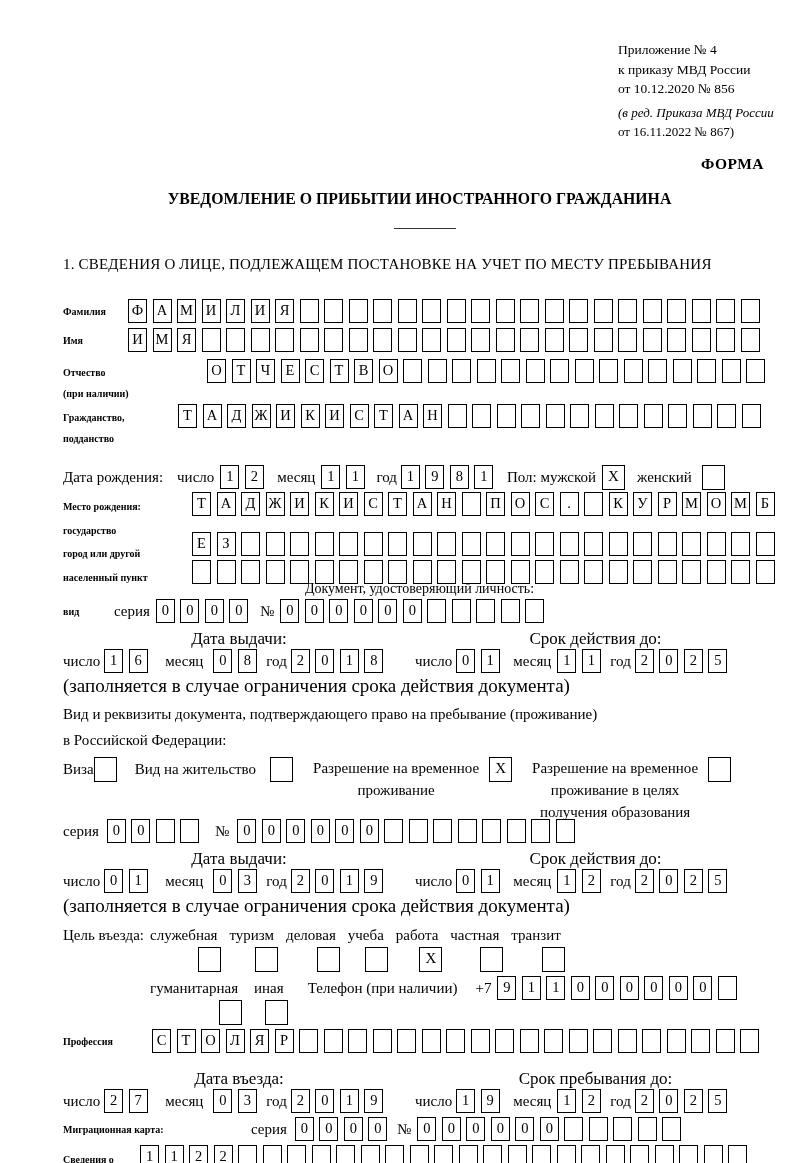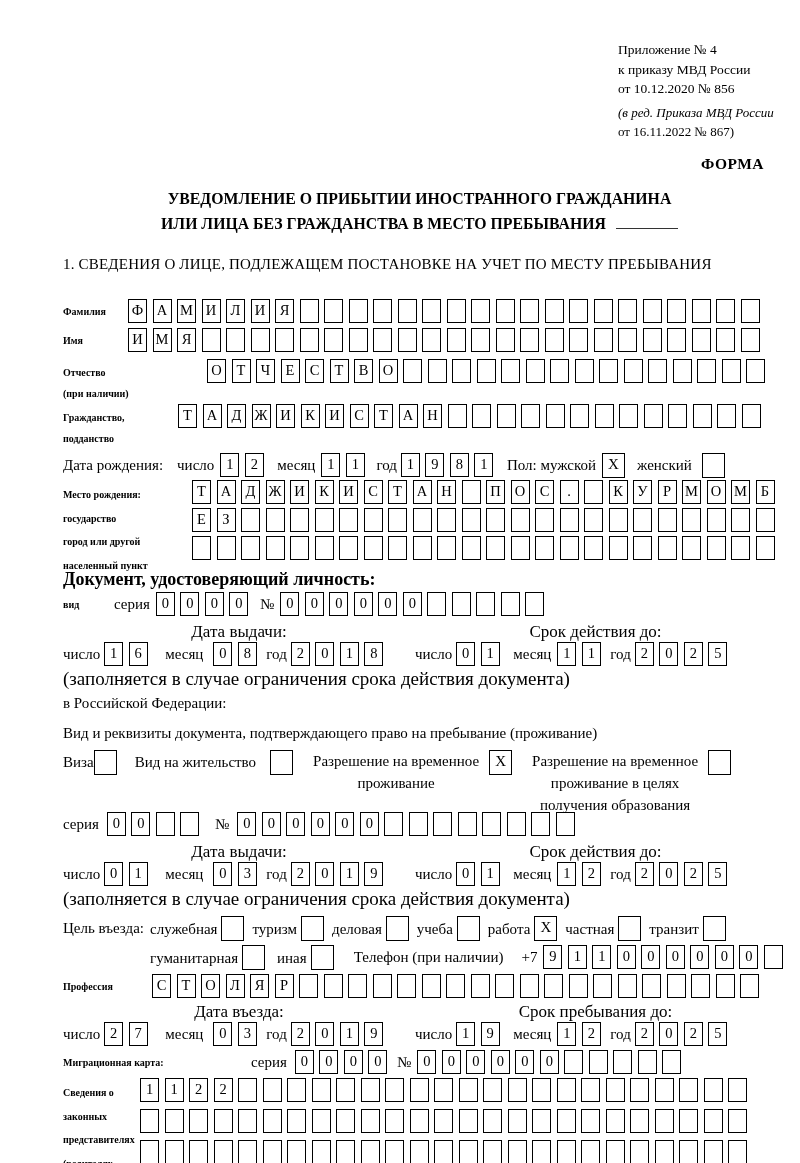--- a/index.html
+++ b/index.html
@@ -28,55 +28,55 @@
   }
   .checkbox{
     display:inline-block;box-sizing:border-box;width:23px;height:25px;
     border:1.5px solid #000;text-align:center;font-size:15px;line-height:21px;
     vertical-align:top;flex-shrink:0;
   }
   .dlabel{font-size:15px;line-height:24px;flex-shrink:0;}
   .w65{width:65px}.w144{width:144px}.w115{width:115px}.w129{width:129px}
   .w47{width:43px}.w89{width:89px}.w77{width:77px}.w162{width:168px}
   .mt2{margin-top:2px}.mt4{margin-top:4px}.mt5{margin-top:5px}.mt6{margin-top:6px}
-  .mt7{margin-top:7px}.mt8{margin-top:4px}.mt26{margin-top:26px}
+  .mt7{margin-top:7px}.mt8{margin-top:16px}.mt26{margin-top:26px}
   .ml4{margin-left:4px}.ml6{margin-left:6px}.ml8{margin-left:8px}.ml10{margin-left:10px}
   .ml12{margin-left:12px}.ml14{margin-left:14px}.ml18{margin-left:18px}.ml20{margin-left:20px}
   .lblcol div{line-height:23.5px;}
-  .center-hdr{font-weight:bold;text-align:left;font-size:18px;}
+  .center-hdr{font-weight:normal;text-align:center;font-size:14px;}
   .dhdr{display:flex;font-size:17px;}
   .dhdr .lcol{width:352px;text-align:center;}
   .dhdr .rcol{flex:1;text-align:center;}
   .dcol-l{width:352px;display:flex;align-items:flex-start;flex-shrink:0;}
   .dcol-r{display:flex;align-items:flex-start;}
   .note-r{font-size:19px;margin-top:2px;}
   .intro{font-size:15px;line-height:26px;}
   .opt{display:flex;align-items:flex-start;}
   .optlines{text-align:center;line-height:22px;}
-  .pair{display:flex;align-items:flex-end;}
+  .pair{display:flex;align-items:flex-end;flex-direction:column;}
   .pair .dlabel{margin-right:4px;}
 </style>
 </head>
 <body>
 
 <div class="page">
 
   <div class="annex">
     <div>Приложение № 4</div>
     <div>к приказу МВД России</div>
     <div>от 10.12.2020 № 856</div>
     <div class="ed ed1">(в ред. Приказа МВД России</div>
     <div class="ed">от 16.11.2022 № 867)</div>
   </div>
 
   <div class="forma">ФОРМА</div>
 
   <div class="title">
     <span>УВЕДОМЛЕНИЕ О ПРИБЫТИИ ИНОСТРАННОГО ГРАЖДАНИНА</span><br>
-    <span>ИЛИ ЛИЦА БЕЗ ГРАЖДАНСТВА В МЕСТО ПРЕБЫВАНИЯ</span><span class="blank-line"></span>
+    <span class="blank-line"></span>
   </div>
 
   <div class="sec1">1. СВЕДЕНИЯ О ЛИЦЕ, ПОДЛЕЖАЩЕМ ПОСТАНОВКЕ НА УЧЕТ ПО МЕСТУ ПРЕБЫВАНИЯ</div>
 
   <div class="frow mt26">
     <div class="flabel w65">Фамилия</div>
     <div class="cells"><span class="cell">Ф</span><span class="cell">А</span><span class="cell">М</span><span class="cell">И</span><span class="cell">Л</span><span class="cell">И</span><span class="cell">Я</span><span class="cell"></span><span class="cell"></span><span class="cell"></span><span class="cell"></span><span class="cell"></span><span class="cell"></span><span class="cell"></span><span class="cell"></span><span class="cell"></span><span class="cell"></span><span class="cell"></span><span class="cell"></span><span class="cell"></span><span class="cell"></span><span class="cell"></span><span class="cell"></span><span class="cell"></span><span class="cell"></span><span class="cell"></span></div>
   </div>
 
   <div class="frow mt5">
@@ -155,22 +155,22 @@
       <span class="dlabel">число</span>
       <span class="cells ml4"><span class="cell">0</span><span class="cell">1</span></span>
       <span class="dlabel ml8">месяц</span>
       <span class="cells ml6"><span class="cell">1</span><span class="cell">1</span></span>
       <span class="dlabel ml4">год</span>
       <span class="cells ml4"><span class="cell">2</span><span class="cell">0</span><span class="cell">2</span><span class="cell">5</span></span>
     </div>
   </div>
   <div class="note-r">(заполняется в случае ограничения срока действия документа)</div>
 
+  <div class="intro mt4">Вид и реквизиты документа, подтверждающего право на пребывание (проживание)</div>
   <div class="intro">в Российской Федерации:</div>
-  <div class="intro mt4">Вид и реквизиты документа, подтверждающего право на пребывание (проживание)</div>
 
   <div class="frow mt4">
     <div class="opt">
       <span class="dlabel">Виза</span>
       <span class="checkbox"></span>
     </div>
     <div class="opt ml18">
       <span class="dlabel">Вид на жительство</span>
       <span class="checkbox ml14"></span>
     </div>

